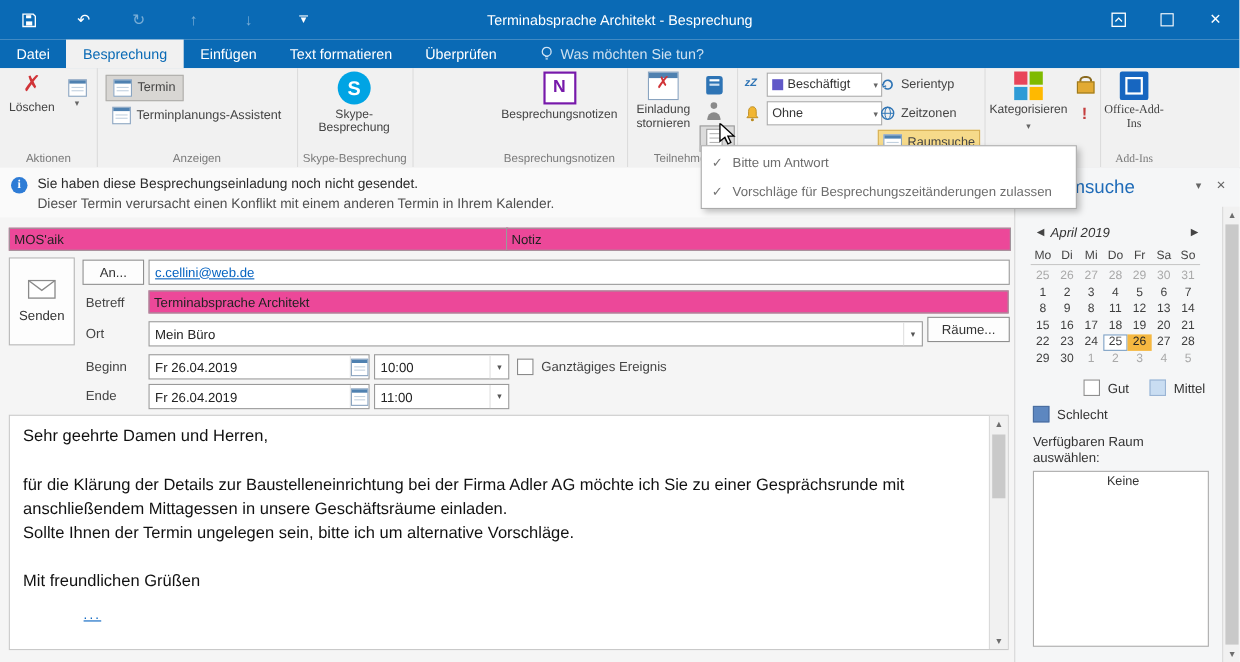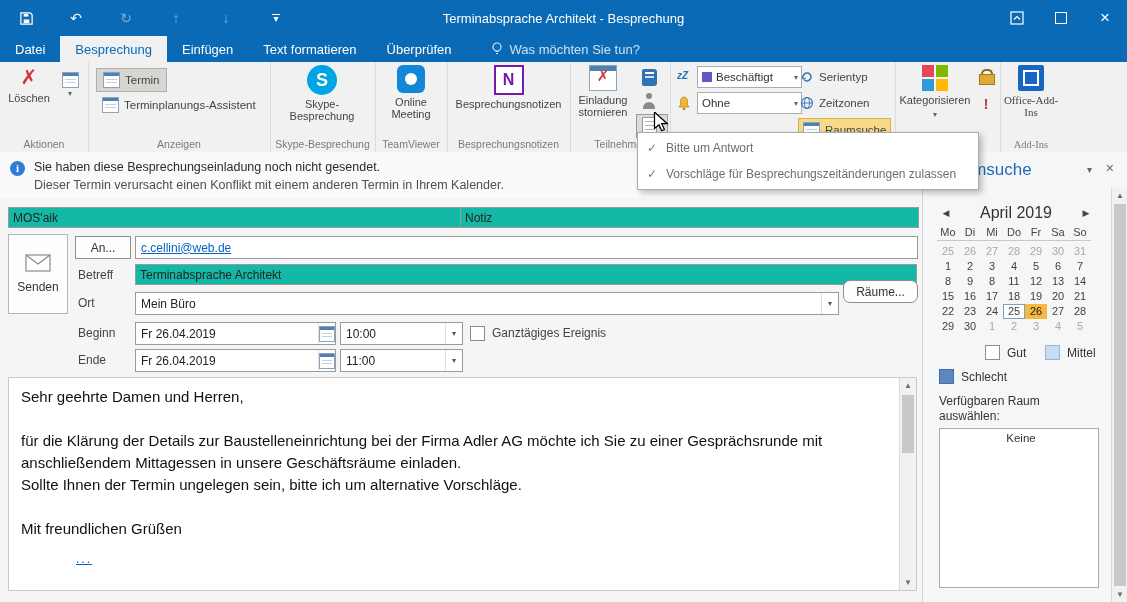--- a/index.html
+++ b/index.html
@@ -78,21 +78,21 @@
 
   
   .infobar{position:absolute;top:152px;left:0;width:922px;height:46px;background:#fafafa;border-bottom:1px solid #ededed;}
   .info-ic{position:absolute;left:10px;top:9px;width:15px;height:15px;border-radius:50%;background:#2e7cd6;
            color:#fff;font-size:11px;font-weight:bold;text-align:center;line-height:15px;font-family:"Liberation Serif",serif;}
   .info-l1{position:absolute;left:34px;top:8px;font-size:12.5px;color:#2b2b2b;text-align:right;}
   .info-l2{position:absolute;left:34px;top:26px;font-size:12.5px;color:#4f4f4f;}
 
   
   .formarea{position:absolute;top:198px;left:0;width:922px;height:404px;background:#f5f5f5;}
-  .tfield{position:absolute;height:19px;background:#14b8a6;border:1px solid #9a9a9a;font-size:12px;color:#222;
+  .tfield{position:absolute;height:19px;background:#ec4899;border:1px solid #9a9a9a;font-size:12px;color:#222;
           padding:0 4px;box-sizing:content-box;}
   input.tfield{outline:none;}
   .flabel{position:absolute;font-size:12px;color:#444;}
   .fieldbox{position:absolute;background:#fff;border:1px solid #9a9a9a;display:flex;align-items:center;
             font-size:12px;color:#222;padding-left:5px;}
   .fieldbox .dd{margin-left:auto;width:16px;height:100%;display:flex;align-items:center;justify-content:center;
                 font-size:8px;color:#555;border-left:1px solid #e0e0e0;}
   .btn{position:absolute;background:#fdfdfd;border:1px solid #8f8f8f;font-size:12px;color:#333;
        display:flex;align-items:center;justify-content:center;}
   .sendbox{position:absolute;left:8px;top:36px;width:58px;height:78px;background:#fdfdfd;border:1px solid #b5b5b5;
@@ -109,21 +109,21 @@
   .sarrow{position:absolute;left:0;right:0;height:15px;text-align:center;font-size:8px;color:#6d6d6d;line-height:15px;}
   .sthumb{position:absolute;left:2px;right:2px;background:#c9c9c9;}
 
   
   .roompane{position:absolute;top:152px;left:922px;width:205px;height:450px;background:#f5f6f7;border-left:1px solid #d6d6d6;}
   .rf-title{position:absolute;left:18px;top:8px;font-size:17px;color:var(--c-room-finder-title,#1e6bb8);}
   .rf-collapse{position:absolute;right:36px;top:12px;color:#666;font-size:10px;}
   .rf-close{position:absolute;right:14px;top:8px;color:#666;font-size:14px;}
   .cnav{position:absolute;left:14px;top:52px;width:158px;display:flex;align-items:center;}
   .cnav .arr{font-size:9px;color:#444;width:18px;text-align:center;}
-  .cnav .mon{flex:1;text-align:center;font-size:16px;color:#333;}
+  .cnav .mon{flex:1;font-size:12px;color:#333;font-style:italic;}
   .cdh-row{position:absolute;left:14px;top:74px;display:grid;grid-template-columns:repeat(7,22px);
            border-bottom:1px solid #c8c8c8;padding-bottom:2px;}
   .cdh{text-align:center;font-size:11px;color:#444;}
   .cgrid{position:absolute;left:14px;top:92px;display:grid;grid-template-columns:repeat(7,22px);grid-auto-rows:15px;}
   .cday{font-size:11px;text-align:center;line-height:15px;color:#3f3f3f;}
   .cday.m{color:#a9a9a9;}
   .cday.t{outline:1px solid #7da0c4;outline-offset:-1px;background:#fff;}
   .cday.s{background:var(--c-selected-date,#f5b841);color:#222;}
   .lrow{position:absolute;display:flex;align-items:center;gap:7px;font-size:12px;color:#333;}
   .lbox{width:13px;height:13px;background:#fff;border:1px solid #8f8f8f;}
@@ -221,27 +221,20 @@
     </div>
 
     <div class="rgroup" style="left:270px;width:105px;">
       <div class="bigbtn" style="left:17px;width:70px;">
         <span class="skype-ic">S</span>
         <span>Skype-Besprechung</span>
       </div>
       <div class="rlabel">Skype-Besprechung</div>
     </div>
 
-    <div class="rgroup" style="left:375px;width:72px;">
-      <div class="bigbtn" style="left:8px;width:56px;">
-        <span class="tv-ic"></span>
-        <span>Online Meeting</span>
-      </div>
-      <div class="rlabel">TeamViewer</div>
-    </div>
 
     <div class="rgroup" style="left:447px;width:123px;">
       <div class="bigbtn" style="left:4px;width:115px;">
         <span class="on-ic">N</span>
         <span>Besprechungsnotizen</span>
       </div>
       <div class="rlabel">Besprechungsnotizen</div>
     </div>
 
     <div class="rgroup" style="left:570px;width:100px;">
@@ -358,21 +351,21 @@
     </div>
 
     <span class="flabel" style="left:78px;top:70px;">Betreff</span>
     <input class="tfield" style="left: 135px; top: 66px; width: 772px;" value="Terminabsprache Architekt">
 
     <span class="flabel" style="left:78px;top:98px;">Ort</span>
     <div class="fieldbox" style="left:135px;top:94px;width:697px;height:21px;">
       <span>Mein Büro</span>
       <span class="dd">▾</span>
     </div>
-    <div class="btn" style="left:843px;top:82px;width:73px;height:21px;border-radius:7px;">
+    <div class="btn" style="left:843px;top:90px;width:73px;height:21px;">
       <span>Räume...</span>
     </div>
 
     <span class="flabel" style="left:78px;top:128px;">Beginn</span>
     <div class="fieldbox" style="left:135px;top:124px;width:194px;height:21px;">
       <span>Fr 26.04.2019</span>
       <span class="dd">
           <span class="mcal"></span>
         </span>
     </div>

